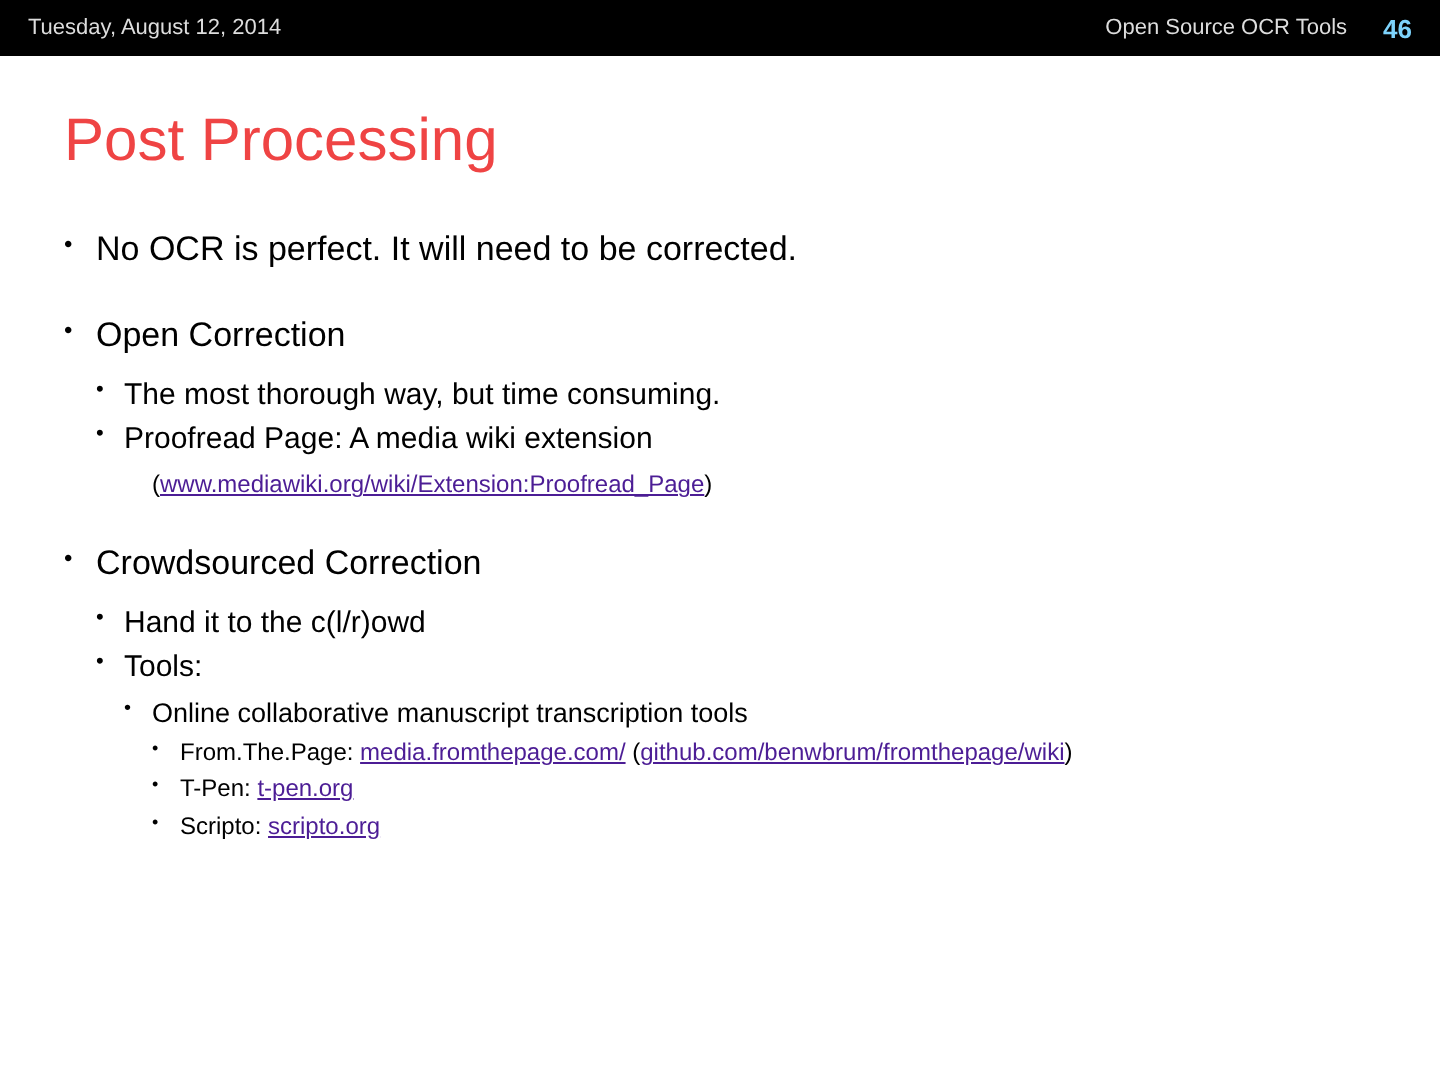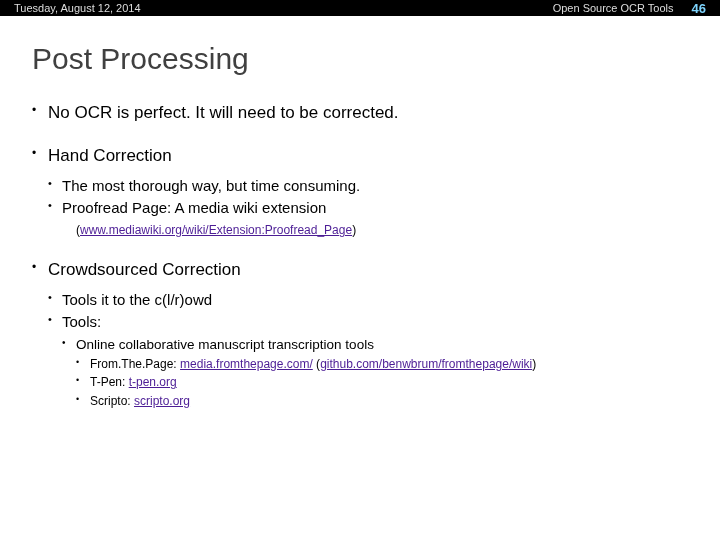--- a/index.html
+++ b/index.html
@@ -1,31 +1,31 @@
 <!DOCTYPE html>
 <html><head>
 <meta charset="utf-8">
 <style>
   * { margin: 0; padding: 0; box-sizing: border-box; }
   html, body { width: 720px; height: 540px; font-family: Arial, Helvetica, sans-serif; background: #fff; color: #000; }
   .header {
     background: #000;
     color: #ddd;
-    height: 16px;
+    height: 28px;
     display: flex;
     align-items: center;
     padding: 0 14px;
     font-size: 11px;
   }
   .header .date { flex: 1; }
   .header .topic { margin-right: 18px; margin-left: 30px; }
   .header .page { font-weight: bold; font-size: 13px; color: #7dd3fc; }
   .content { padding: 26px 32px 0 32px; }
   .title {
-    color: #404040;
+    color: #ef4444;
     font-size: 30px;
     font-weight: normal;
     margin-bottom: 26px;
   }
   ul.top { list-style: none; }
   ul.top > li {
     font-size: 17px;
     margin-bottom: 20px;
     position: relative;
     padding-left: 16px;
@@ -106,39 +106,39 @@
 <div class="content">
   <h1 class="title">Post Processing</h1>
 
   <ul class="top">
 
     <li>
       <span>No OCR is perfect. It will need to be corrected.</span>
     </li>
 
     <li>
-      <span>Hand Correction</span>
+      <span>Open Correction</span>
       <ul class="sub">
         <li>
           <span>The most thorough way, but time consuming.</span>
         </li>
         <li>
           <span>Proofread Page: A media wiki extension</span>
           <div class="linknote">
             <span>(</span><a href="#">www.mediawiki.org/wiki/Extension:Proofread_Page</a><span>)</span>
           </div>
         </li>
       </ul>
     </li>
 
     <li>
       <span>Crowdsourced Correction</span>
       <ul class="sub">
         <li>
-          <span>Tools it to the c(l/r)owd</span>
+          <span>Hand it to the c(l/r)owd</span>
         </li>
         <li>
           <span>Tools:</span>
           <ul class="subsub">
             <li>
               <span>Online collaborative manuscript transcription tools</span>
               <ul class="subsubsub">
                 <li>
                   <span>From.The.Page: </span><a href="#">media.fromthepage.com/</a><span> (</span><a href="#">github.com/benwbrum/fromthepage/wiki</a><span>)</span>
                 </li>

